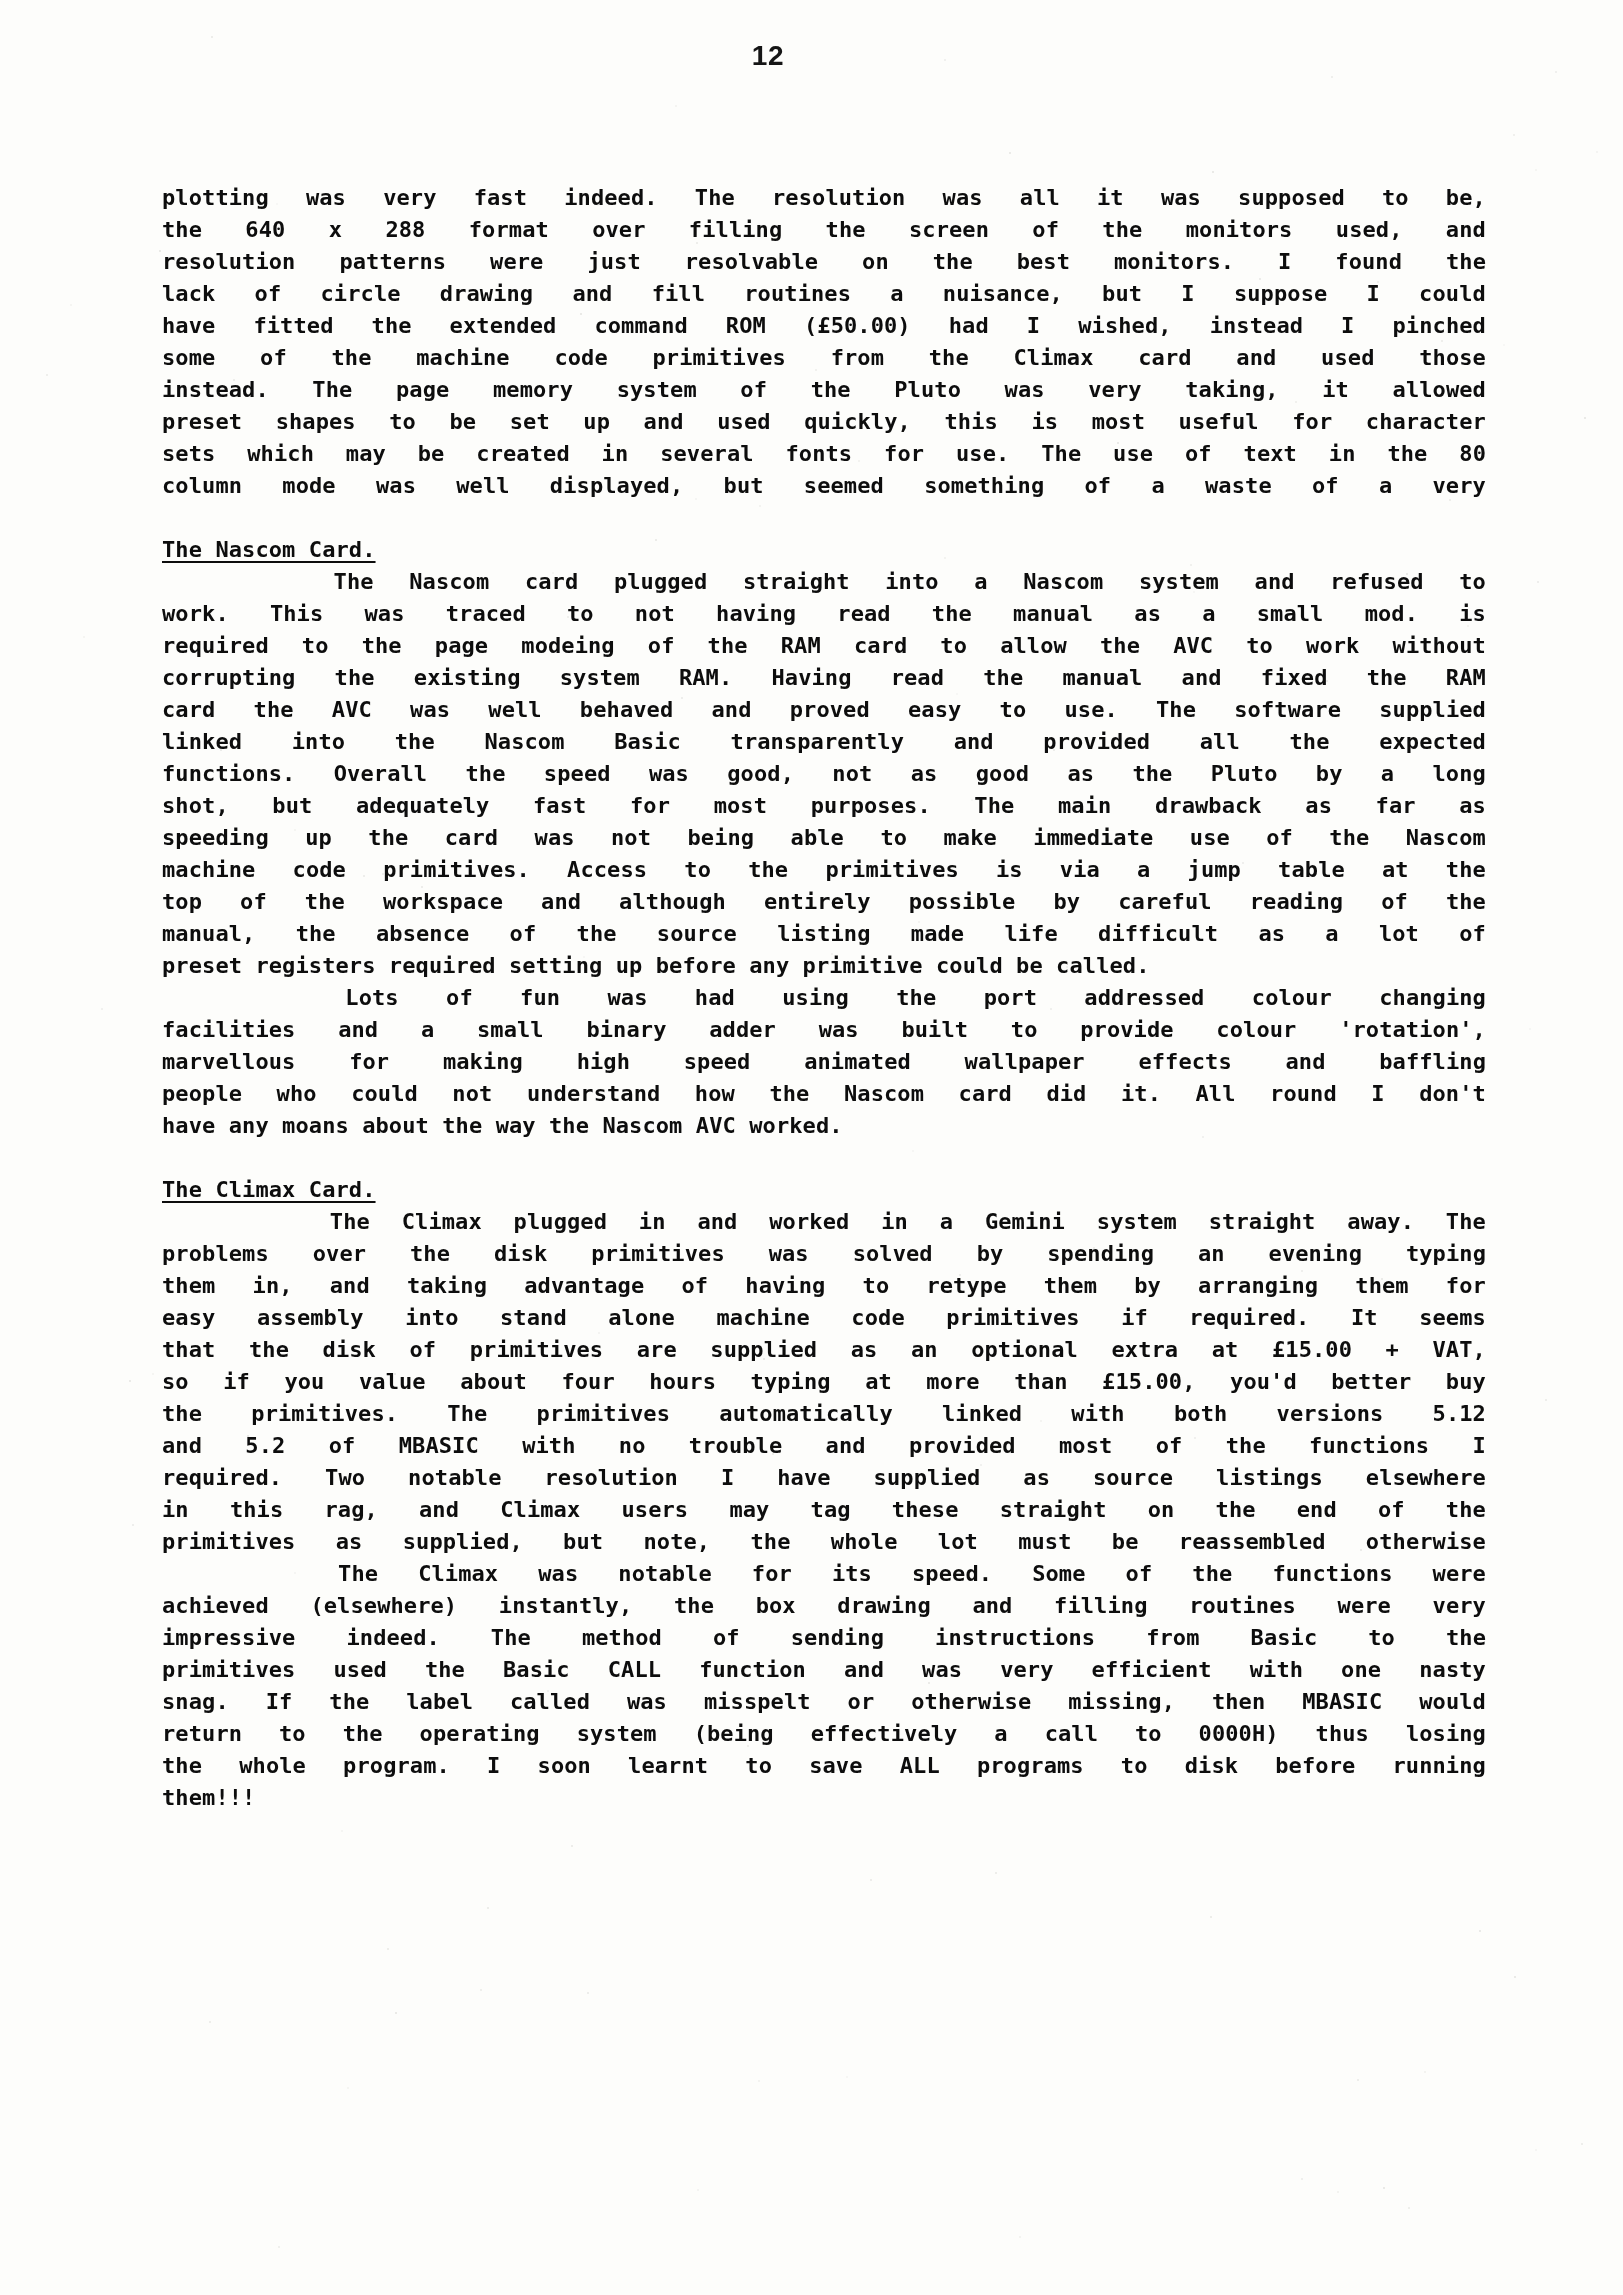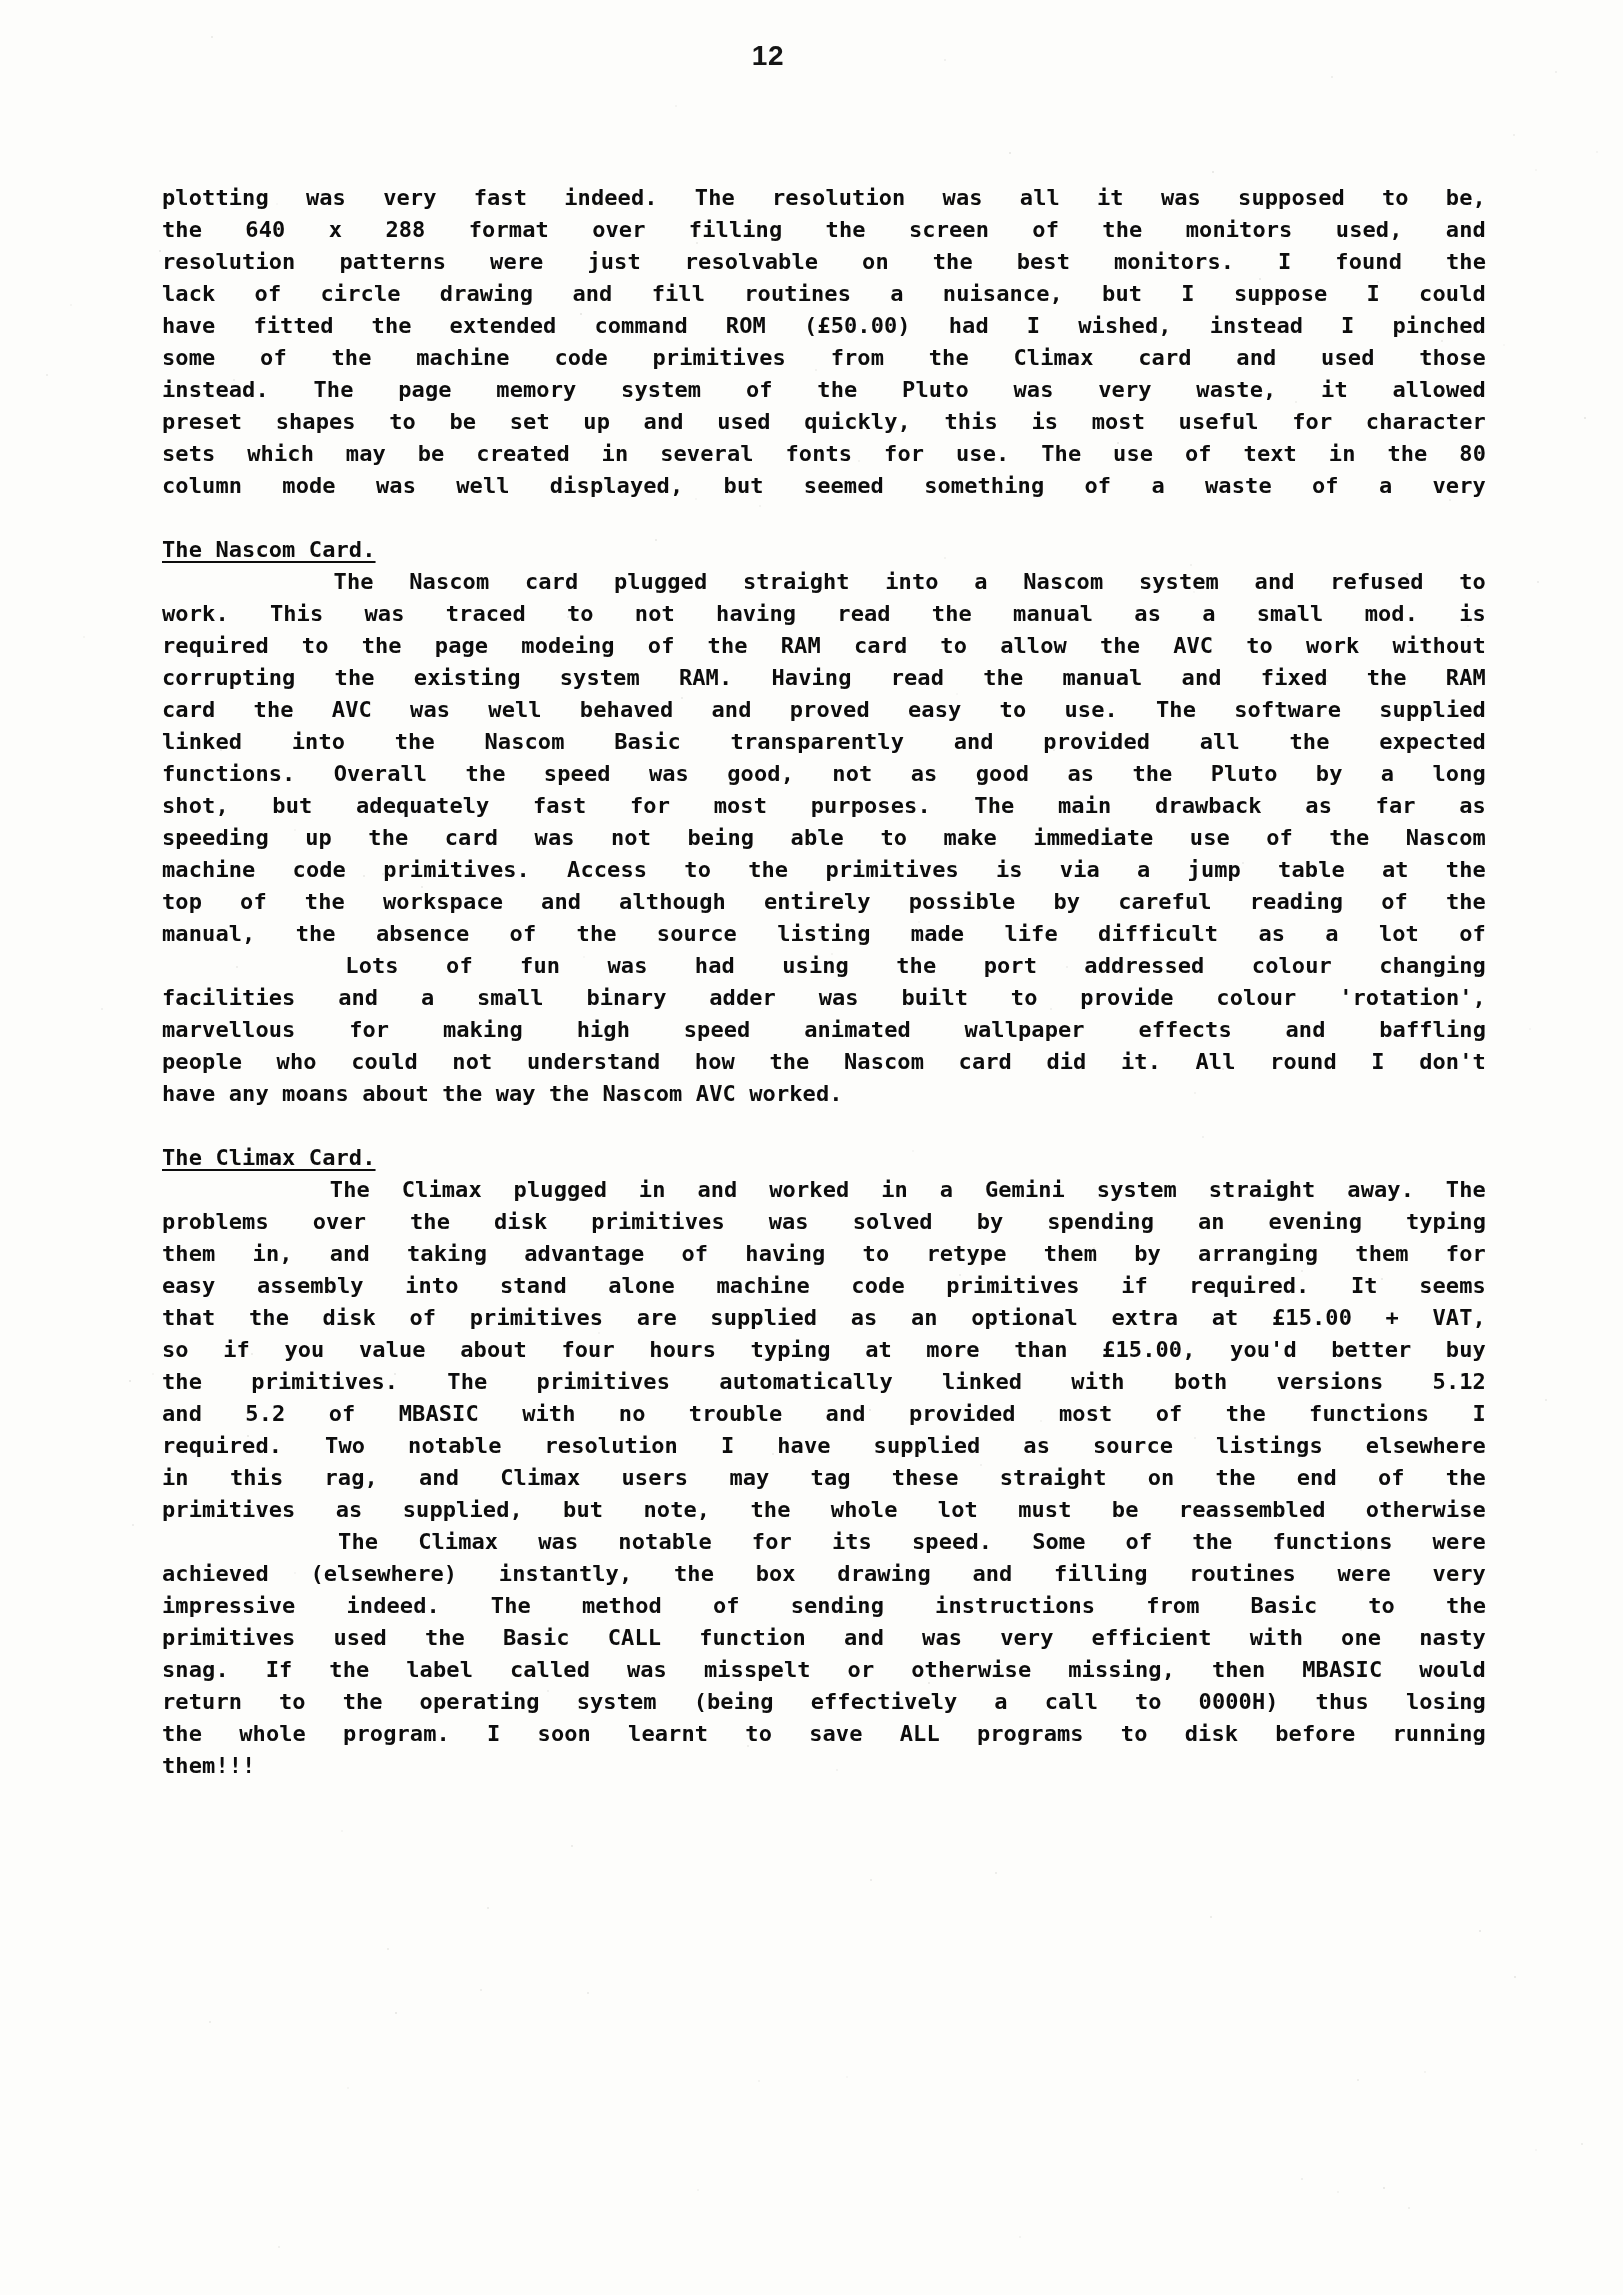--- a/index.html
+++ b/index.html
@@ -108,40 +108,41 @@
   <div class="page-number">12</div>
 
   <div class="body-col" id="body-col">
       <div>
         <div class="tline just"><span class="w">plotting</span><span class="w">was</span><span class="w">very</span><span class="w">fast</span><span class="w">indeed.</span><span class="w">The</span><span class="w">resolution</span><span class="w">was</span><span class="w">all</span><span class="w">it</span><span class="w">was</span><span class="w">supposed</span><span class="w">to</span><span class="w">be,</span></div>
         <div class="tline just"><span class="w">the</span><span class="w">640</span><span class="w">x</span><span class="w">288</span><span class="w">format</span><span class="w">over</span><span class="w">filling</span><span class="w">the</span><span class="w">screen</span><span class="w">of</span><span class="w">the</span><span class="w">monitors</span><span class="w">used,</span><span class="w">and</span></div>
         <div class="tline just"><span class="w">resolution</span><span class="w">patterns</span><span class="w">were</span><span class="w">just</span><span class="w">resolvable</span><span class="w">on</span><span class="w">the</span><span class="w">best</span><span class="w">monitors.</span><span class="w">I</span><span class="w">found</span><span class="w">the</span></div>
         <div class="tline just"><span class="w">lack</span><span class="w">of</span><span class="w">circle</span><span class="w">drawing</span><span class="w">and</span><span class="w">fill</span><span class="w">routines</span><span class="w">a</span><span class="w">nuisance,</span><span class="w">but</span><span class="w">I</span><span class="w">suppose</span><span class="w">I</span><span class="w">could</span></div>
         <div class="tline just"><span class="w">have</span><span class="w">fitted</span><span class="w">the</span><span class="w">extended</span><span class="w">command</span><span class="w">ROM</span><span class="w">(£50.00)</span><span class="w">had</span><span class="w">I</span><span class="w">wished,</span><span class="w">instead</span><span class="w">I</span><span class="w">pinched</span></div>
         <div class="tline just"><span class="w">some</span><span class="w">of</span><span class="w">the</span><span class="w">machine</span><span class="w">code</span><span class="w">primitives</span><span class="w">from</span><span class="w">the</span><span class="w">Climax</span><span class="w">card</span><span class="w">and</span><span class="w">used</span><span class="w">those</span></div>
-        <div class="tline just"><span class="w">instead.</span><span class="w">The</span><span class="w">page</span><span class="w">memory</span><span class="w">system</span><span class="w">of</span><span class="w">the</span><span class="w">Pluto</span><span class="w">was</span><span class="w">very</span><span class="w">waste,</span><span class="w">it</span><span class="w">allowed</span></div>
+        <div class="tline just"><span class="w">instead.</span><span class="w">The</span><span class="w">page</span><span class="w">memory</span><span class="w">system</span><span class="w">of</span><span class="w">the</span><span class="w">Pluto</span><span class="w">was</span><span class="w">very</span><span class="w">taking,</span><span class="w">it</span><span class="w">allowed</span></div>
         <div class="tline just"><span class="w">preset</span><span class="w">shapes</span><span class="w">to</span><span class="w">be</span><span class="w">set</span><span class="w">up</span><span class="w">and</span><span class="w">used</span><span class="w">quickly,</span><span class="w">this</span><span class="w">is</span><span class="w">most</span><span class="w">useful</span><span class="w">for</span><span class="w">character</span></div>
         <div class="tline just"><span class="w">sets</span><span class="w">which</span><span class="w">may</span><span class="w">be</span><span class="w">created</span><span class="w">in</span><span class="w">several</span><span class="w">fonts</span><span class="w">for</span><span class="w">use.</span><span class="w">The</span><span class="w">use</span><span class="w">of</span><span class="w">text</span><span class="w">in</span><span class="w">the</span><span class="w">80</span></div>
         <div class="tline just"><span class="w">column</span><span class="w">mode</span><span class="w">was</span><span class="w">well</span><span class="w">displayed,</span><span class="w">but</span><span class="w">seemed</span><span class="w">something</span><span class="w">of</span><span class="w">a</span><span class="w">waste</span><span class="w">of</span><span class="w">a</span><span class="w">very</span></div>
       </div>
       <div class="gap-md"></div>
       <div class="heading"><span class="u">The Nascom Card.</span></div>
       <div>
         <div class="tline just"><span class="indent"></span><span class="w">The</span><span class="w">Nascom</span><span class="w">card</span><span class="w">plugged</span><span class="w">straight</span><span class="w">into</span><span class="w">a</span><span class="w">Nascom</span><span class="w">system</span><span class="w">and</span><span class="w">refused</span><span class="w">to</span></div>
         <div class="tline just"><span class="w">work.</span><span class="w">This</span><span class="w">was</span><span class="w">traced</span><span class="w">to</span><span class="w">not</span><span class="w">having</span><span class="w">read</span><span class="w">the</span><span class="w">manual</span><span class="w">as</span><span class="w">a</span><span class="w">small</span><span class="w">mod.</span><span class="w">is</span></div>
         <div class="tline just"><span class="w">required</span><span class="w">to</span><span class="w">the</span><span class="w">page</span><span class="w">modeing</span><span class="w">of</span><span class="w">the</span><span class="w">RAM</span><span class="w">card</span><span class="w">to</span><span class="w">allow</span><span class="w">the</span><span class="w">AVC</span><span class="w">to</span><span class="w">work</span><span class="w">without</span></div>
         <div class="tline just"><span class="w">corrupting</span><span class="w">the</span><span class="w">existing</span><span class="w">system</span><span class="w">RAM.</span><span class="w">Having</span><span class="w">read</span><span class="w">the</span><span class="w">manual</span><span class="w">and</span><span class="w">fixed</span><span class="w">the</span><span class="w">RAM</span></div>
         <div class="tline just"><span class="w">card</span><span class="w">the</span><span class="w">AVC</span><span class="w">was</span><span class="w">well</span><span class="w">behaved</span><span class="w">and</span><span class="w">proved</span><span class="w">easy</span><span class="w">to</span><span class="w">use.</span><span class="w">The</span><span class="w">software</span><span class="w">supplied</span></div>
         <div class="tline just"><span class="w">linked</span><span class="w">into</span><span class="w">the</span><span class="w">Nascom</span><span class="w">Basic</span><span class="w">transparently</span><span class="w">and</span><span class="w">provided</span><span class="w">all</span><span class="w">the</span><span class="w">expected</span></div>
         <div class="tline just"><span class="w">functions.</span><span class="w">Overall</span><span class="w">the</span><span class="w">speed</span><span class="w">was</span><span class="w">good,</span><span class="w">not</span><span class="w">as</span><span class="w">good</span><span class="w">as</span><span class="w">the</span><span class="w">Pluto</span><span class="w">by</span><span class="w">a</span><span class="w">long</span></div>
         <div class="tline just"><span class="w">shot,</span><span class="w">but</span><span class="w">adequately</span><span class="w">fast</span><span class="w">for</span><span class="w">most</span><span class="w">purposes.</span><span class="w">The</span><span class="w">main</span><span class="w">drawback</span><span class="w">as</span><span class="w">far</span><span class="w">as</span></div>
         <div class="tline just"><span class="w">speeding</span><span class="w">up</span><span class="w">the</span><span class="w">card</span><span class="w">was</span><span class="w">not</span><span class="w">being</span><span class="w">able</span><span class="w">to</span><span class="w">make</span><span class="w">immediate</span><span class="w">use</span><span class="w">of</span><span class="w">the</span><span class="w">Nascom</span></div>
         <div class="tline just"><span class="w">machine</span><span class="w">code</span><span class="w">primitives.</span><span class="w">Access</span><span class="w">to</span><span class="w">the</span><span class="w">primitives</span><span class="w">is</span><span class="w">via</span><span class="w">a</span><span class="w">jump</span><span class="w">table</span><span class="w">at</span><span class="w">the</span></div>
         <div class="tline just"><span class="w">top</span><span class="w">of</span><span class="w">the</span><span class="w">workspace</span><span class="w">and</span><span class="w">although</span><span class="w">entirely</span><span class="w">possible</span><span class="w">by</span><span class="w">careful</span><span class="w">reading</span><span class="w">of</span><span class="w">the</span></div>
         <div class="tline just"><span class="w">manual,</span><span class="w">the</span><span class="w">absence</span><span class="w">of</span><span class="w">the</span><span class="w">source</span><span class="w">listing</span><span class="w">made</span><span class="w">life</span><span class="w">difficult</span><span class="w">as</span><span class="w">a</span><span class="w">lot</span><span class="w">of</span></div>
+        <div class="tline flush"><span class="w">preset registers required setting up before any primitive could be called.</span></div>
       </div>
       <div>
         <div class="tline just"><span class="indent"></span><span class="w">Lots</span><span class="w">of</span><span class="w">fun</span><span class="w">was</span><span class="w">had</span><span class="w">using</span><span class="w">the</span><span class="w">port</span><span class="w">addressed</span><span class="w">colour</span><span class="w">changing</span></div>
         <div class="tline just"><span class="w">facilities</span><span class="w">and</span><span class="w">a</span><span class="w">small</span><span class="w">binary</span><span class="w">adder</span><span class="w">was</span><span class="w">built</span><span class="w">to</span><span class="w">provide</span><span class="w">colour</span><span class="w">'rotation',</span></div>
         <div class="tline just"><span class="w">marvellous</span><span class="w">for</span><span class="w">making</span><span class="w">high</span><span class="w">speed</span><span class="w">animated</span><span class="w">wallpaper</span><span class="w">effects</span><span class="w">and</span><span class="w">baffling</span></div>
         <div class="tline just"><span class="w">people</span><span class="w">who</span><span class="w">could</span><span class="w">not</span><span class="w">understand</span><span class="w">how</span><span class="w">the</span><span class="w">Nascom</span><span class="w">card</span><span class="w">did</span><span class="w">it.</span><span class="w">All</span><span class="w">round</span><span class="w">I</span><span class="w">don't</span></div>
         <div class="tline flush"><span class="w">have any moans about the way the Nascom AVC worked.</span></div>
       </div>
       <div class="gap-md"></div>
       <div class="heading"><span class="u">The Climax Card.</span></div>

